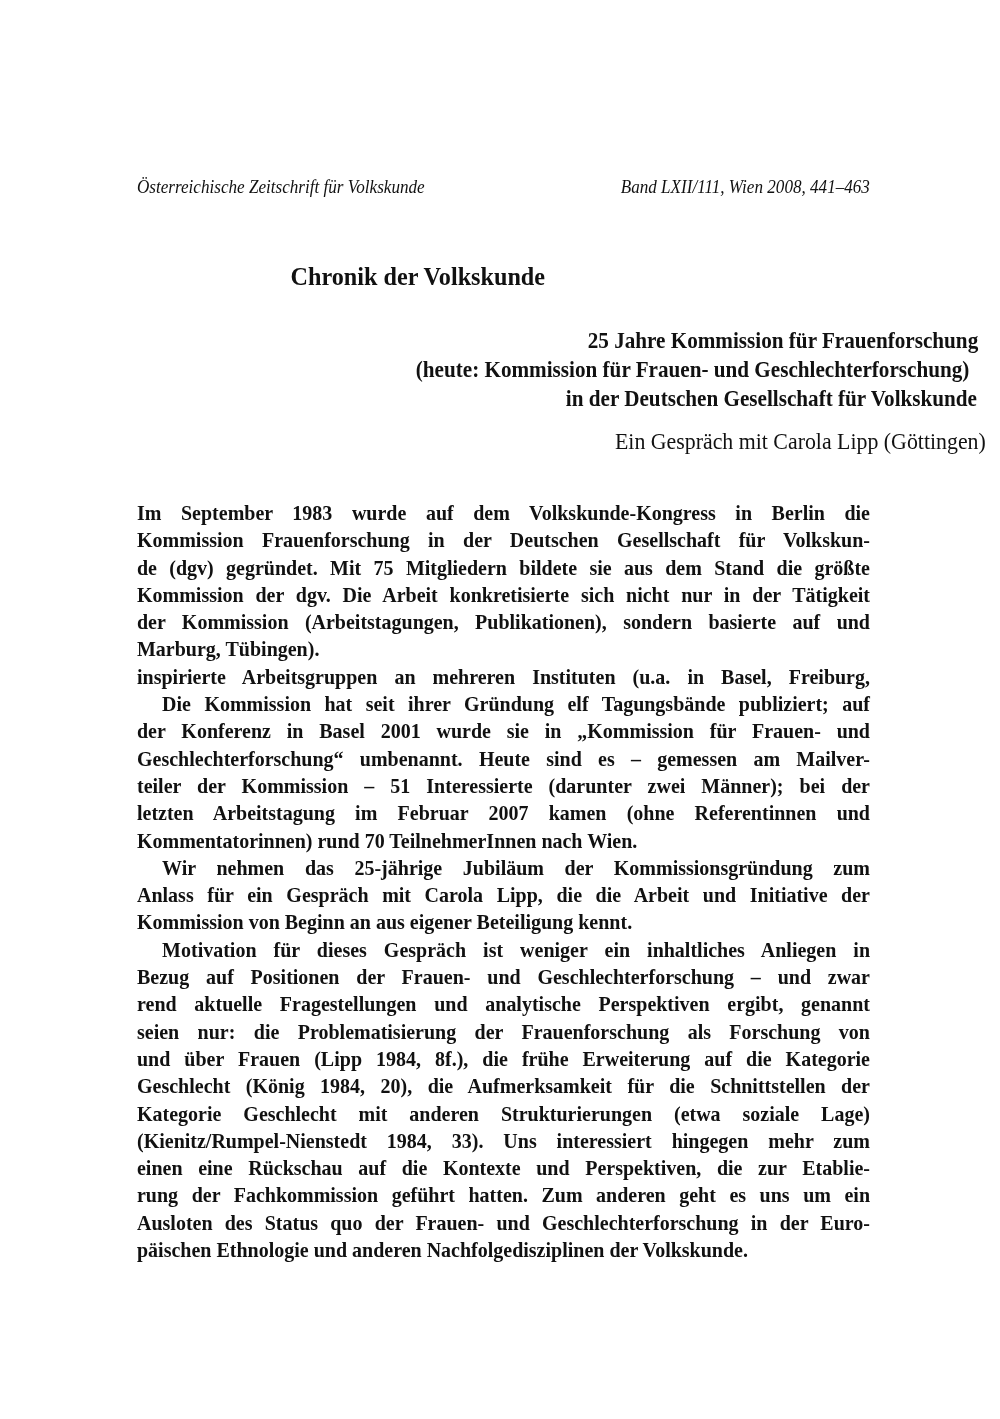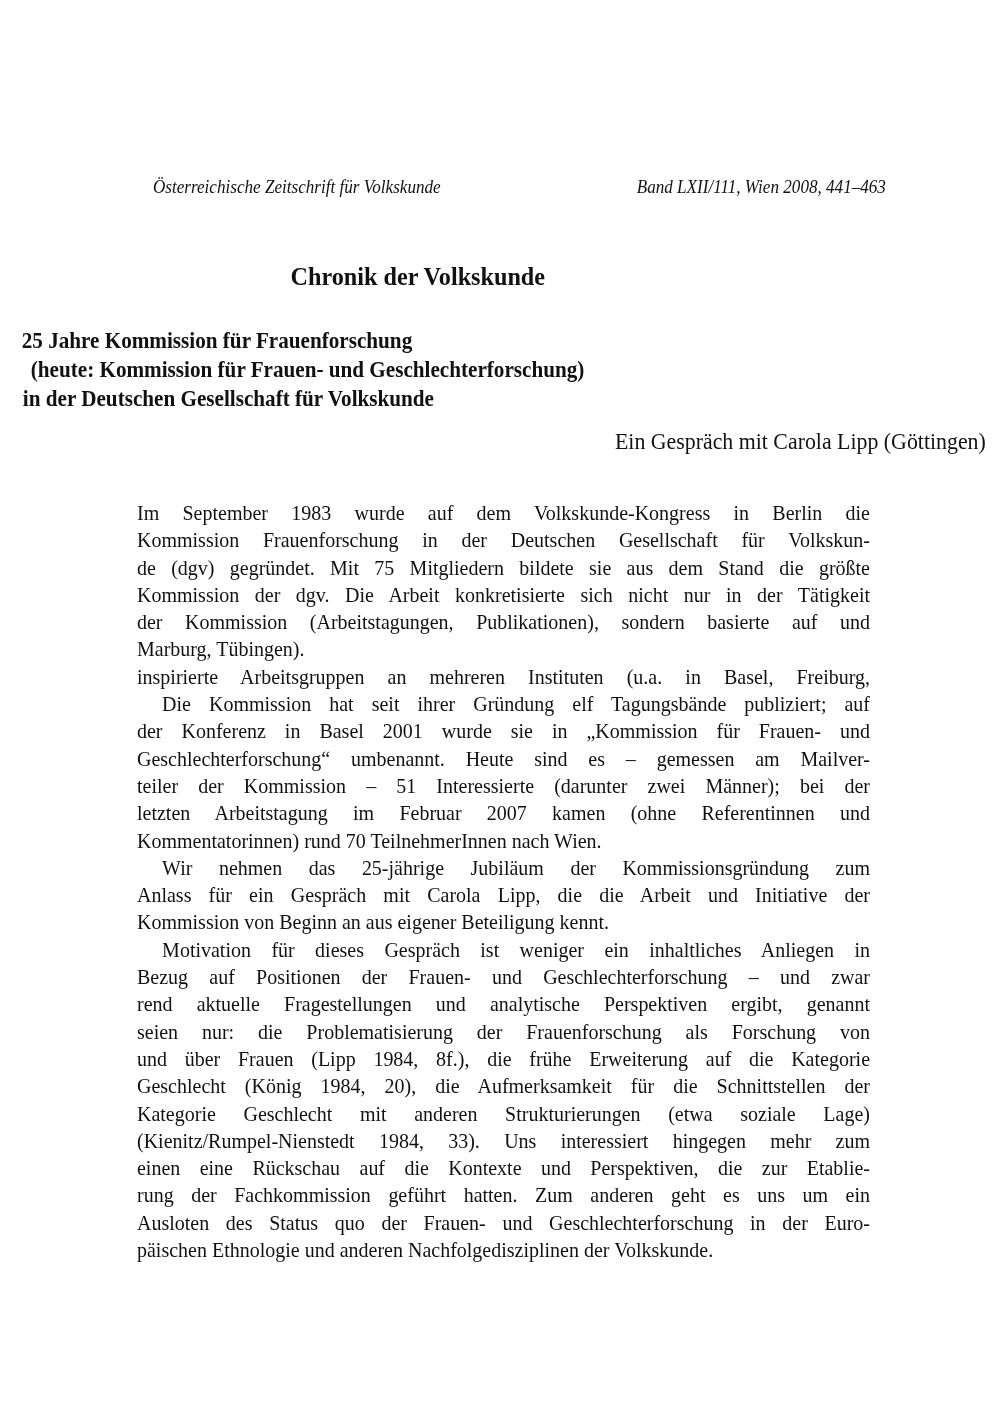--- a/index.html
+++ b/index.html
@@ -1,35 +1,35 @@
 <!DOCTYPE html>
 <html><head>
 <meta charset="utf-8">
 <style>
   html, body { margin: 0; padding: 0; background: #ffffff; }
   body { width: 1000px; height: 1419px; position: relative; overflow: hidden;
          font-family: "Liberation Serif", "DejaVu Serif", serif; color: #111; }
   .page { position: absolute; left: 0; top: 0; width: 1000px; height: 1419px; }
-  .running-head { position: absolute; top: 176px; left: 153px; width: 733px; height: 26px;
+  .running-head { position: absolute; top: 176px; left: 137px; width: 733px; height: 26px;
                   font-style: italic; font-size: 19px; text-decoration: underline; }
   .rh-left { position: absolute; left: 0; top: 0; white-space: nowrap; transform: scaleX(0.9); transform-origin: left top; }
   .rh-right { position: absolute; right: 0; top: 0; white-space: nowrap; transform: scaleX(0.9); transform-origin: right top; }
 
   .section-title { position: absolute; top: 262px; left: 0; width: 836px; text-align: center;
                    font-weight: bold; font-size: 26px; }
   .section-title span { display: inline-block; transform: scaleX(0.93); }
-  .article-title { position: absolute; top: 326px; left: 0; width: 1000px; text-align: left;
+  .article-title { position: absolute; top: 326px; left: 0; width: 1000px; text-align: right;
                    font-weight: bold; font-size: 23.5px; line-height: 29px; }
   .article-title div span { display: inline-block; transform: scaleX(0.9); white-space: nowrap; }
   .subtitle { position: absolute; top: 428px; left: 0; width: 1000px; text-align: right;
               font-size: 23.5px; }
   .subtitle span { display: inline-block; transform: scaleX(0.93); white-space: nowrap; }
 
   .body-text { position: absolute; top: 500px; left: 137px; width: 733px; font-size: 21.5px; }
-  .line { position: relative; height: 27.3px; line-height: 27px; white-space: nowrap; }
+  .line { position: relative; height: 27.3px; line-height: 27px; white-space: nowrap; font-weight: bold; }
   .line .t { display: inline-block; transform-origin: left center; }
   .line.just .t { display: block; text-align: justify; text-align-last: justify; width: 100%; }
   .line.indent .t { padding-left: 27px; box-sizing: border-box; }
 </style>
 </head>
 <body>
 
 <div class="page">
 
   <div class="running-head">

